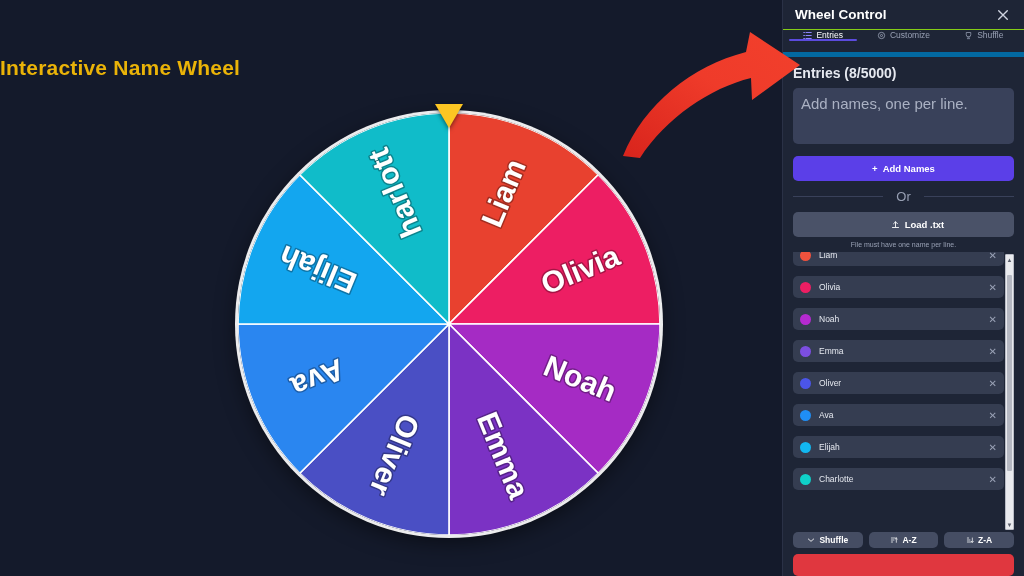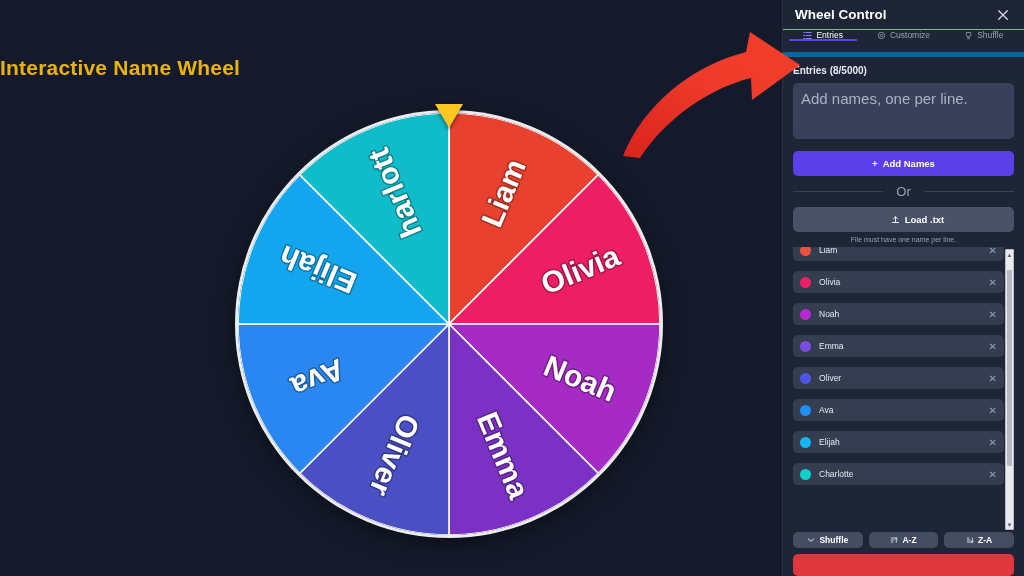--- a/index.html
+++ b/index.html
@@ -110,21 +110,21 @@
     position: relative;
   }
   .tab.active { color: #ffffff; }
   .tab.active::after {
     content: ""; position: absolute; left: 6px; right: 6px; bottom: -1px;
     height: 2.5px; background: #5b4bdd; border-radius: 2px;
   }
   .tab svg { width: 9px; height: 9px; }
 
   #panel-body { padding: 8px 10px 0; flex: 0 0 auto; }
-  #entries-count { font-size: 10px; font-weight: bold; color: #e6e9f0; margin-bottom: 7px; }
+  #entries-count { font-size: 14px; font-weight: bold; color: #e6e9f0; margin-bottom: 7px; }
   #names-textarea {
     width: 100%; height: 56px; resize: none;
     background: #39415a; border: none; border-radius: 5px;
     color: #e6e9f0; font-size: 15px; padding: 7px 8px;
     font-family: "Liberation Sans", sans-serif;
     outline: none;
   }
   #names-textarea::placeholder { color: #aab1c3; }
   #add-names-btn {
     margin-top: 8px; width: 100%; height: 25px;

